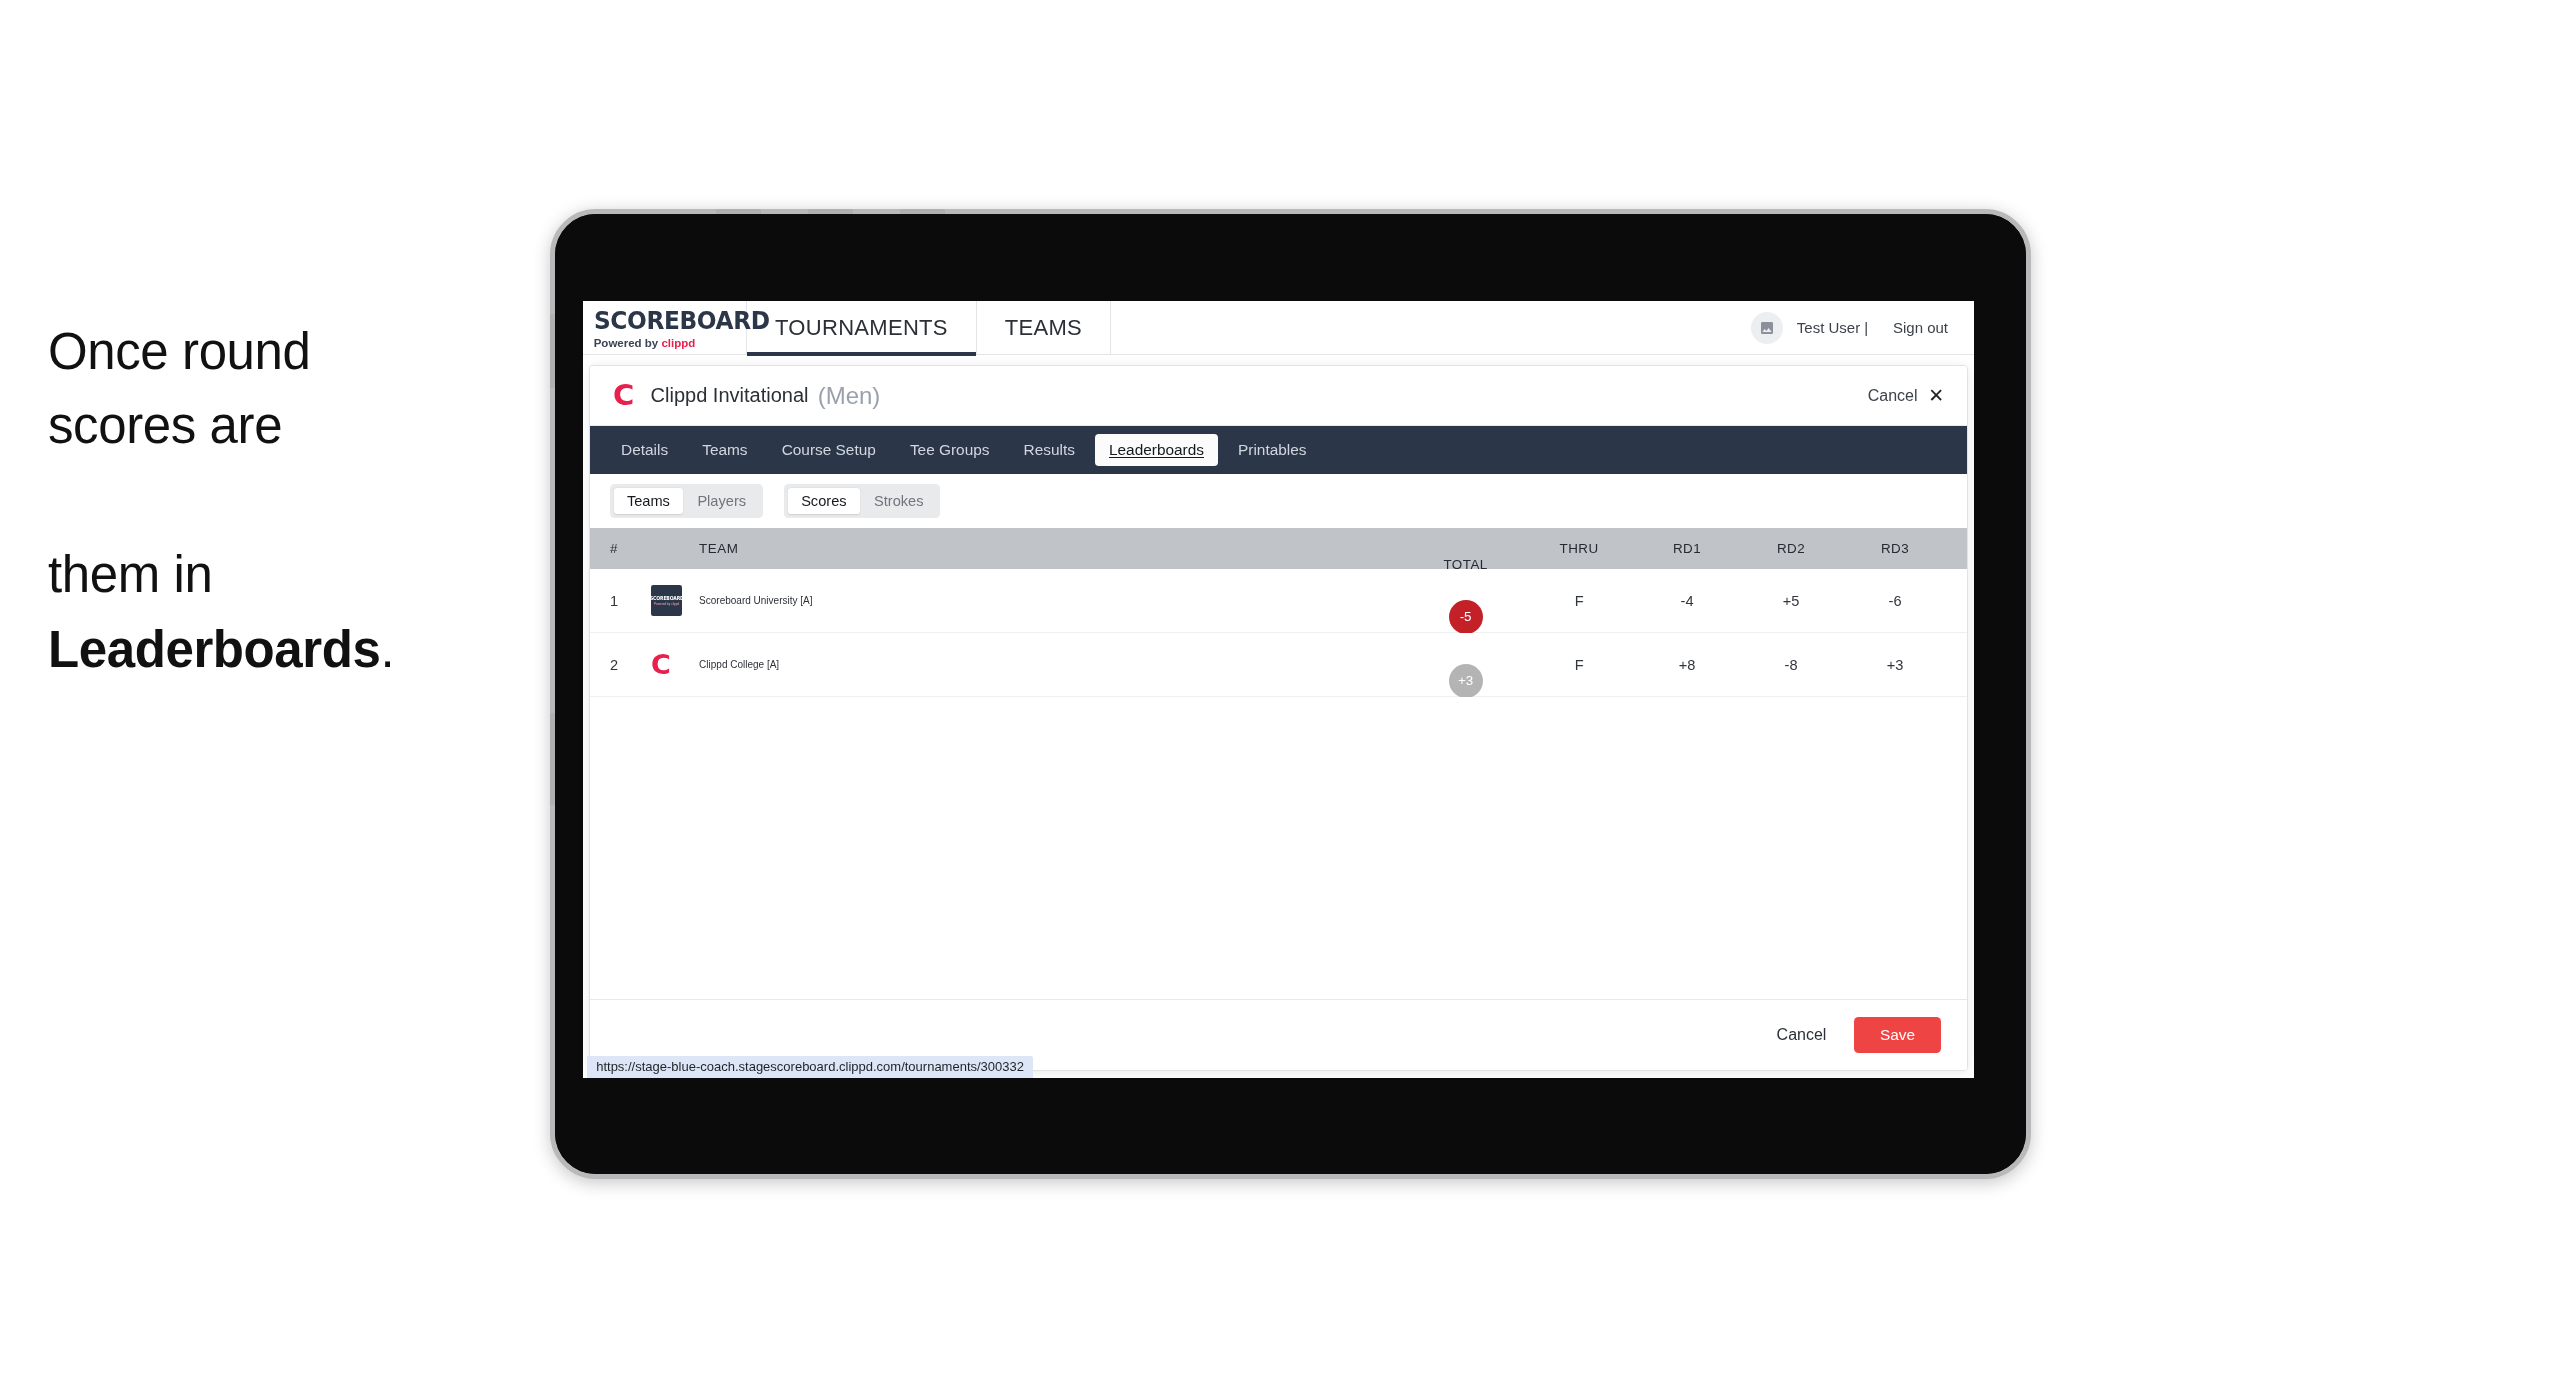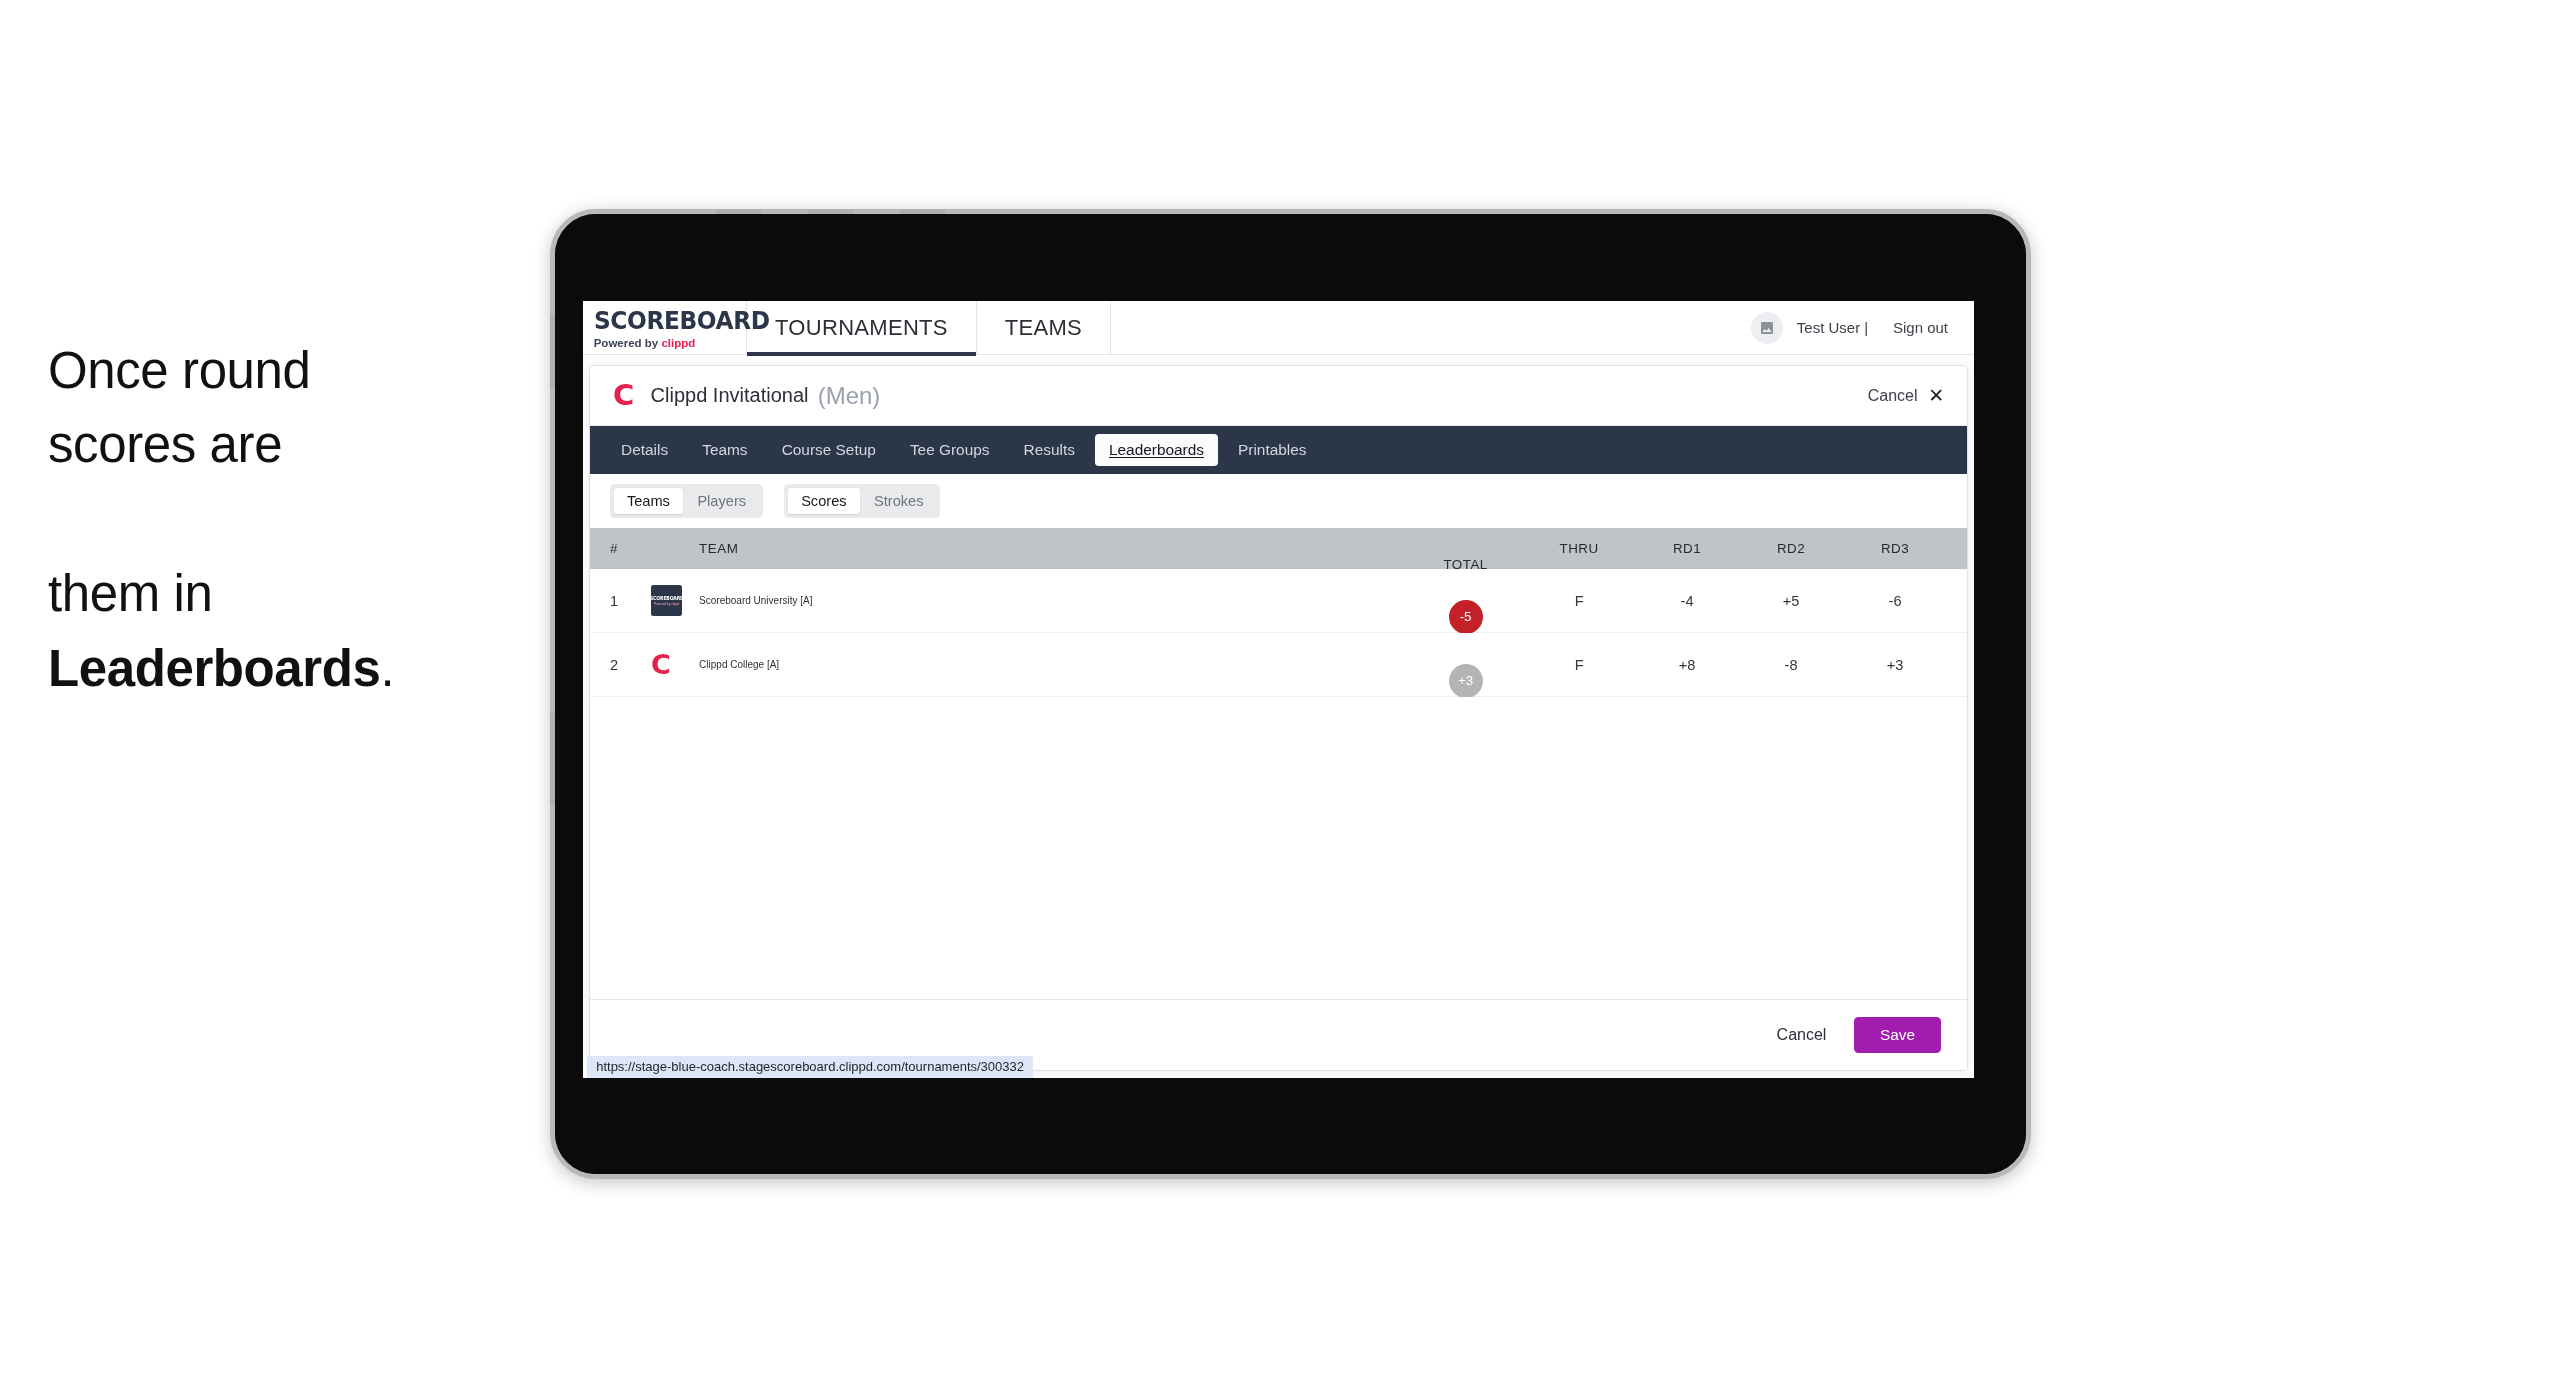--- a/index.html
+++ b/index.html
@@ -7,21 +7,21 @@
     width: 2576px; height: 1386px;
     background: #ffffff;
     font-family: "Liberation Sans", sans-serif;
     overflow: hidden;
   }
   .stage { position: relative; width: 2576px; height: 1386px; background: #fff; }
 
   
   .caption {
     position: absolute;
-    left: 48px; top: 334px;
+    left: 48px; top: 315px;
     width: 476px;
     font-size: 51px;
     line-height: 1.46;
     color: #111111;
     letter-spacing: -0.4px;
   }
   .caption .bold { font-weight: 700; }
 
   
   .device {
@@ -291,21 +291,21 @@
     display: flex; align-items: center; justify-content: flex-end;
     gap: 23px;
     padding: 0 26px;
     background: #fff;
   }
   .btn-cancel {
     font-size: 16px; color: #2c3038; cursor: pointer;
     padding: 6.1px 4.6px;
   }
   .btn-save {
-    background: #a21caf;
+    background: #ef4444;
     color: #ffffff;
     font-size: 15.4px;
     padding: 9.2px 26px;
     border-radius: 4.6px;
     border: none;
     cursor: pointer;
     font-family: "Liberation Sans", sans-serif;
   }
 
   

